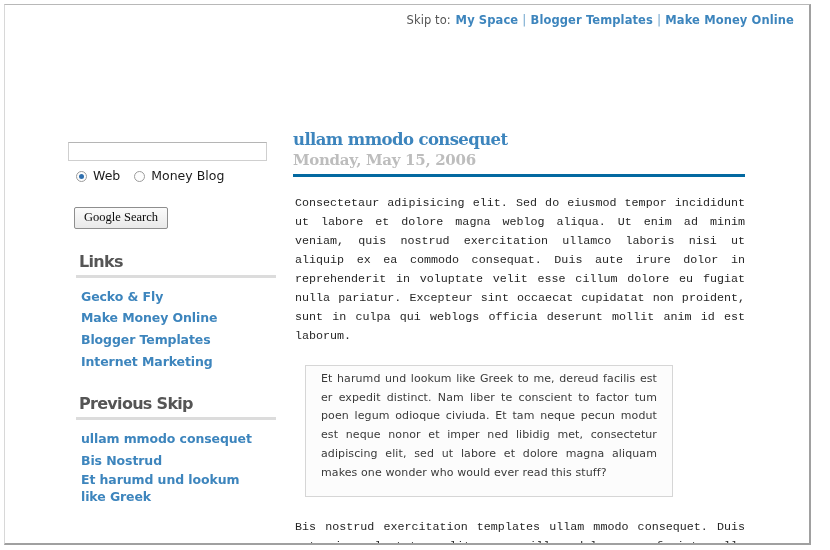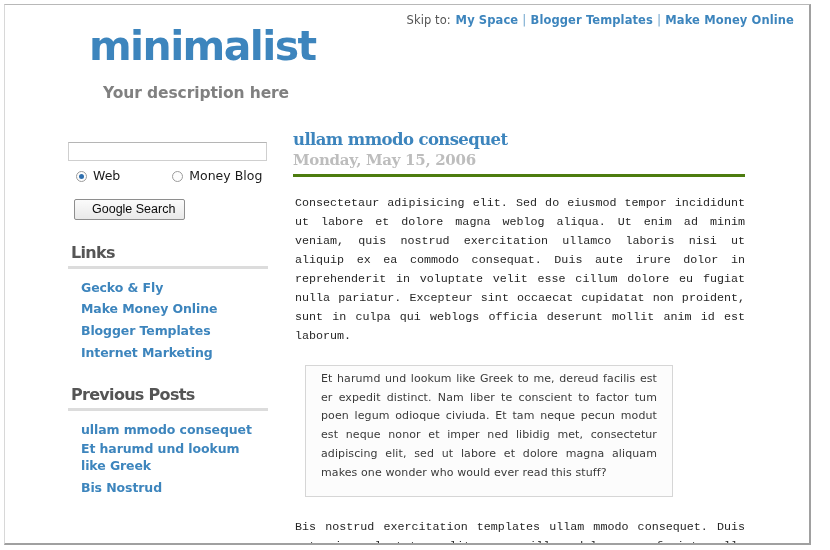--- a/index.html
+++ b/index.html
@@ -115,27 +115,26 @@
     padding: 0 3px;
     border: 1px solid #cfcfcf;
     border-top-color: #b5b5b5;
     background: #ffffff;
     font-family: "DejaVu Sans", sans-serif;
     font-size: 12px;
     color: #222;
     box-sizing: border-box;
   }
   .radio-row {
-    margin: 9px 0 8px 8px;
+    margin: 9px 0 16px 8px;
     font-family: "DejaVu Sans", sans-serif;
     font-size: 12.5px;
     color: #1a1a1a;
     display: flex;
     align-items: center;
-    gap: 38px;
   }
   .radio-row .ropt {
     display: flex;
     align-items: center;
     margin-right: 14px;
   }
   .radio {
     width: 11px;
     height: 11px;
     border-radius: 50%;
@@ -152,33 +151,33 @@
     left: 2px;
     top: 2px;
     width: 5px;
     height: 5px;
     border-radius: 50%;
     background: #2f6fae;
   }
   .radio-row .rlabel { line-height: 1; }
   .search-button {
     margin: 8px 2px 0 6px;
-    padding: 2px 9px 3px 17px;
-    font-family: Liberation Sans, sans-serif;
+    padding: 2px 9px 3px 9px;
+    font-family: Liberation Serif, serif;
     font-size: 12.5px;
     color: #0a0a0a;
     background: linear-gradient(#fbfbfb, #e9e9e9);
     border: 1px solid #8e8e8e;
     border-radius: 2px;
     cursor: pointer;
   }
 
   
   .side-h {
-    margin: 23px 0 0 0;
+    margin: 23px 0 0 8px;
     padding: 0 0 4px 3px;
     font-family: "DejaVu Sans", sans-serif;
     font-size: 16px;
     font-weight: bold;
     letter-spacing: -0.7px;
     color: #555555;
     border-bottom: 3px solid #dcdcdc;
     width: 200px;
     box-sizing: border-box;
   }
@@ -212,21 +211,21 @@
     line-height: 1.15;
   }
   .post-date {
     margin: 1px 0 0 0;
     padding: 0 0 5px 0;
     font-family: "DejaVu Serif", serif;
     font-size: 15px;
     font-weight: bold;
     color: #bdbdbd;
     letter-spacing: -0.3px;
-    border-bottom: 3px solid #4d7c0f;
+    border-bottom: 3px solid #0369a1;
     width: 452px;
     box-sizing: border-box;
   }
   .post-body {
     margin: 17px 0 0 2px;
     width: 450px;
     font-family: Liberation Mono, monospace;
     font-size: 11.7px;
     color: #262626;
     line-height: 1.62;
@@ -253,24 +252,20 @@
 </head>
 <body>
 
 <div class="page-frame">
 
   <div class="skipbar">
     <span class="skip-label">Skip to:</span>
     <a href="#">My Space</a><span class="sep">|</span><a href="#">Blogger Templates</a><span class="sep">|</span><a href="#">Make Money Online</a>
   </div>
 
-  <div class="masthead">
-    <h1 class="blog-title">minimalist</h1>
-    <div class="blog-desc">Your description here</div>
-  </div>
 
   <div class="content-wrap">
 
     <div class="sidebar">
 
       <input class="search-input" type="text" placeholder="" style="">
 
       <div class="radio-row">
         <span class="ropt">
           <span class="radio checked"></span>
@@ -287,25 +282,25 @@
       
       <div class="side-h">Links</div>
       <ul class="side-list">
         <li><a href="#">Gecko &amp; Fly</a></li>
         <li><a href="#">Make Money Online</a></li>
         <li><a href="#">Blogger Templates</a></li>
         <li><a href="#">Internet Marketing</a></li>
       </ul>
 
       
-      <div class="side-h">Previous Posts</div>
+      <div class="side-h">Previous Skip</div>
       <ul class="side-list">
         <li><a href="#">ullam mmodo consequet</a></li>
+        <li><a href="#">Bis Nostrud</a></li>
         <li><a href="#">Et harumd und lookum like Greek</a></li>
-        <li><a href="#">Bis Nostrud</a></li>
       </ul>
 
       
       
 
       
       
     </div>
 
     <div class="main">

